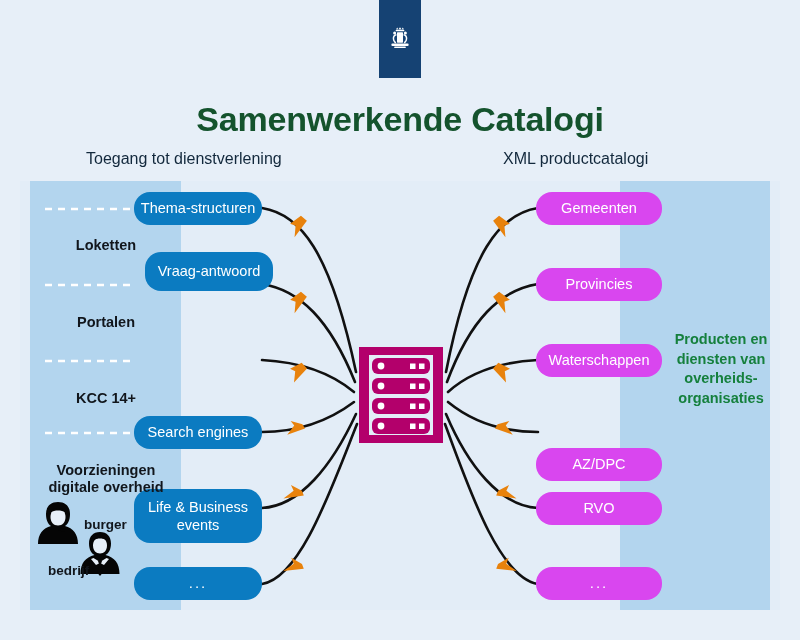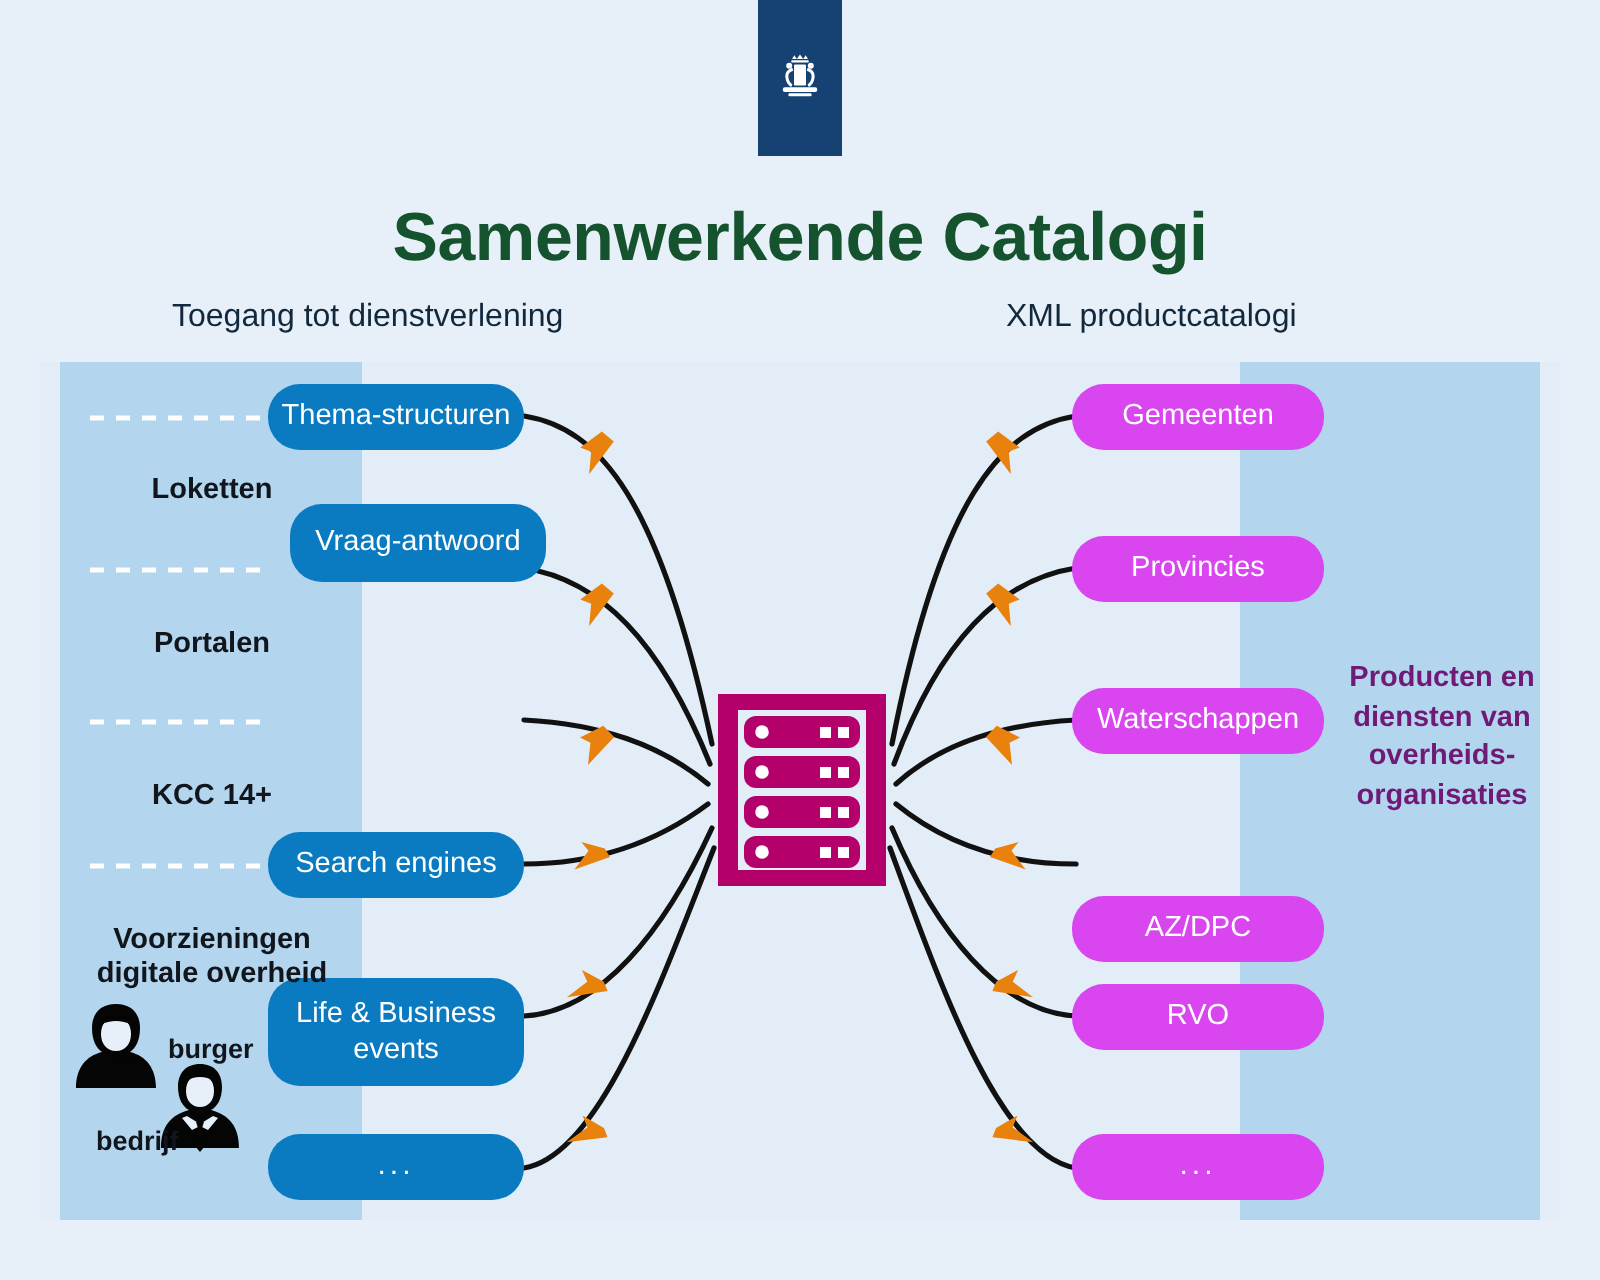--- a/index.html
+++ b/index.html
@@ -67,21 +67,21 @@
   .box.ell{letter-spacing:2px;font-size:15px;}
 
   
   .side-label{
     position:absolute;
     font-size:14.5px;font-weight:bold;color:#11161c;
     text-align:center;line-height:1.2;
   }
   .right-note{
     position:absolute;left:662px;top:330px;width:118px;
-    font-size:14.5px;font-weight:bold;color:#701a75;
+    font-size:14.5px;font-weight:bold;color:#15803d;
     text-align:center;line-height:1.35;
   }
 
   
   .center-label{
     position:absolute;left:340px;top:496px;width:130px;
     text-align:center;
     color:#b3006b;font-size:15px;line-height:1.33;
   }
   .server{

